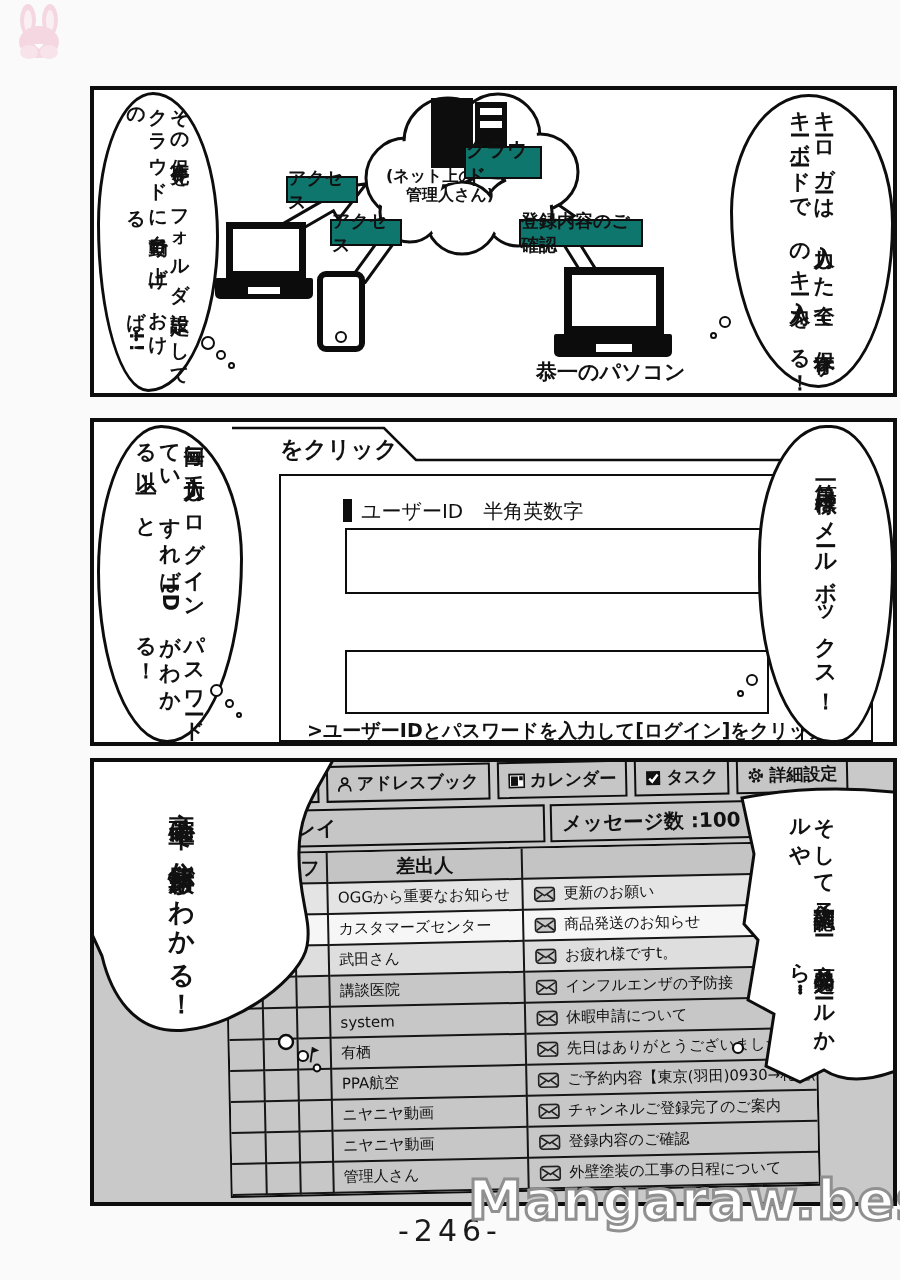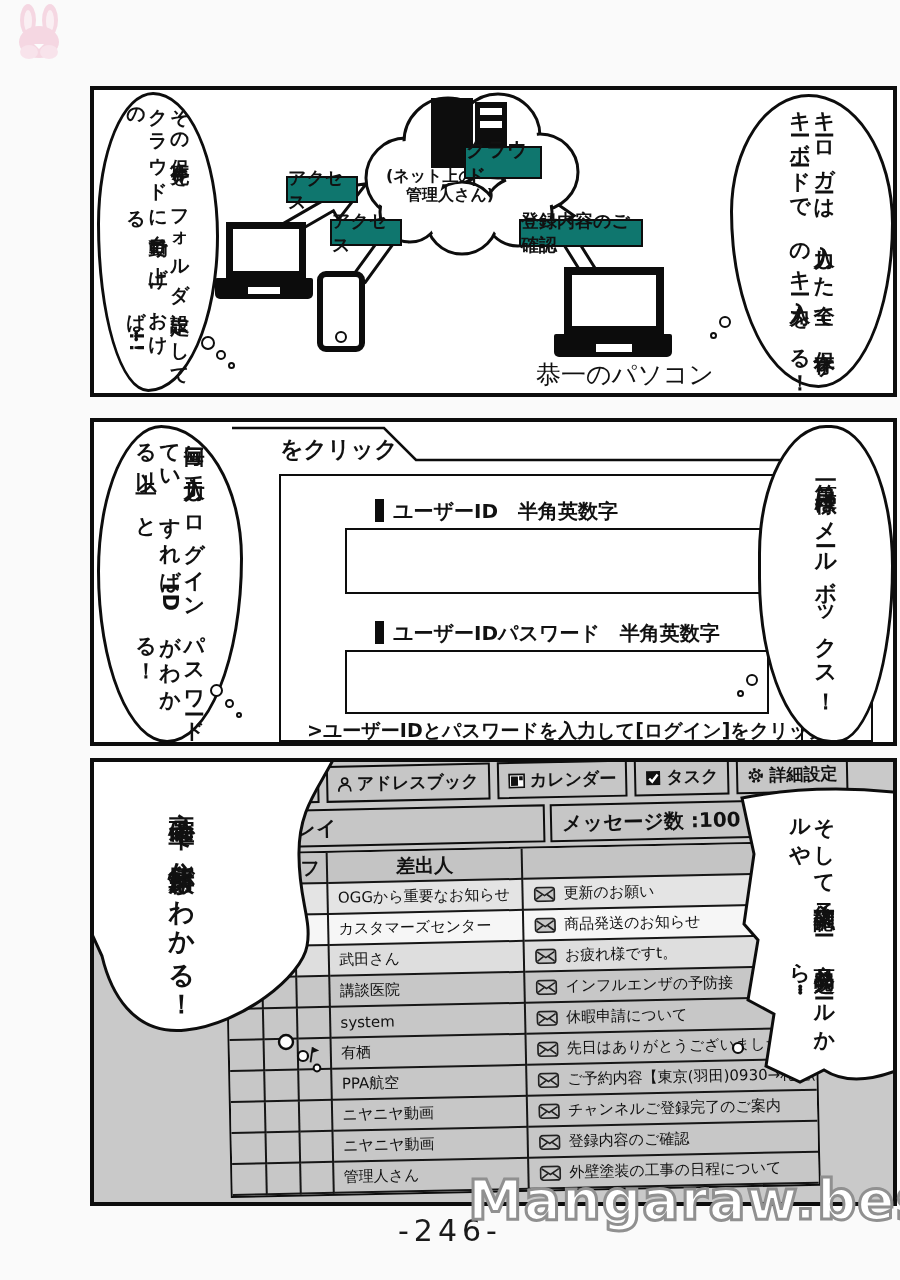--- a/index.html
+++ b/index.html
@@ -12,21 +12,21 @@
   .bubble { position:absolute; background:#fff; border:3px solid #0d0d0d; z-index:5; }
   .dot { position:absolute; background:#fff; border:2px solid #0d0d0d; border-radius:50%; z-index:6; }
   .labelbox { position:absolute; background:#0f766e; border:2px solid #0d0d0d; font-weight:bold; display:flex; align-items:center; justify-content:center; z-index:3; }
   
   .lt-screen { position:absolute; background:#fff; border:7px solid #0c0c0c; z-index:2; }
   .lt-base { position:absolute; background:#0c0c0c; border-radius:2px 2px 5px 5px; z-index:2; }
   .lt-slot { position:absolute; background:#fff; }
   .phone { position:absolute; background:#fff; border:6px solid #0c0c0c; border-radius:9px; z-index:2; }
   .phone-btn { position:absolute; width:12px; height:12px; border:2px solid #0c0c0c; border-radius:50%; left:50%; transform:translateX(-50%); bottom:3px; }
   
-  .field-label { position:absolute; font-weight:bold; font-size:20px; white-space:nowrap;margin-left:32px; }
+  .field-label { position:absolute; font-weight:normal; font-size:20px; white-space:nowrap; }
   .field-label .marker { display:inline-block; width:9px; height:23px; background:#0d0d0d; margin-right:9px; vertical-align:-4px; }
   .input-box { position:absolute; background:#fff; border:2.5px solid #0d0d0d; }
   
   .mail-ui { position:absolute; left:137px; top:6px; width:590px; height:437px; transform:rotate(-1.2deg); transform-origin:0 100%; z-index:2; }
   .tabbar { position:absolute; left:0; top:0; display:flex; gap:7px; }
   .tab { height:37px; border:2.5px solid #0d0d0d; background:#c6c6c6; display:flex; align-items:center; gap:5px; padding:0 9px; font-weight:bold; font-size:17px; white-space:nowrap; }
   .barrow { position:absolute; left:0; top:43px; width:590px; display:flex; gap:5px; }
   .barbox { height:38px; border:2.5px solid #0d0d0d; background:#c6c6c6; display:flex; align-items:center; padding:0 10px; font-weight:bold; font-size:20px; white-space:nowrap; overflow:hidden; }
   .mtable { position:absolute; left:0; top:85px; width:590px; border:2.5px solid #0d0d0d; }
   .mrow { display:flex; height:31px; }
@@ -124,21 +124,21 @@
   <div class="lt-base" style="left:121px;top:188px;width:98px;height:21px;">
     <div class="lt-slot" style="left:33px;top:9px;width:32px;height:7px;position:absolute;"></div>
   </div>
   <div class="phone" style="left:223px;top:181px;width:48px;height:81px;">
     <div class="phone-btn"></div>
   </div>
   <div class="lt-screen" style="left:470px;top:177px;width:100px;height:67px;border-width:8px;"></div>
   <div class="lt-base" style="left:460px;top:244px;width:118px;height:23px;">
     <div class="lt-slot" style="left:42px;top:10px;width:36px;height:8px;position:absolute;"></div>
   </div>
-  <div class="abs" style="left:442px;top:268px;font-size:25px;font-weight:normal;z-index:2;">恭一のパソコン</div>
+  <div class="abs" style="left:442px;top:268px;font-size:21px;font-weight:bold;z-index:2;">恭一のパソコン</div>
 
   <div class="bubble vtext" style="left:3px;top:2px;width:122px;height:300px;border-radius:46% 54% 58% 42%/44% 48% 52% 56%;font-size:19px;">
     <div class="vline">その保存先をクラウドの</div>
     <div class="vline">フォルダに自動で上げる</div>
     <div class="vline">設定にしておけば・・・!!</div>
   </div>
   <div class="dot" style="left:107px;top:246px;width:14px;height:14px;"></div>
   <div class="dot" style="left:122px;top:260px;width:10px;height:10px;"></div>
   <div class="dot" style="left:134px;top:272px;width:7px;height:7px;"></div>
 
@@ -157,23 +157,20 @@
     <polyline points="138,6 290,6 322,38 775,38" fill="none" stroke="#0d0d0d" stroke-width="2.6"></polyline>
   </svg>
   <div class="abs" style="left:186px;top:12px;font-size:23px;font-weight:bold;z-index:2;">をクリック</div>
 
   <div class="abs" style="left:185px;top:52px;width:594px;height:268px;border:2.6px solid #0d0d0d;background:#fff;z-index:1;">
     <div class="field-label" style="left:62px;top:22px;">
       <span class="marker"></span><span>ユーザーID　半角英数字</span>
     </div>
     <div class="input-box" style="left:64px;top:52px;width:424px;height:66px;"></div>
 
-    <div class="field-label" style="left:62px;top:144px;">
-      <span class="marker"></span><span>ユーザーIDパスワード　半角英数字</span>
-    </div>
     <div class="input-box" style="left:64px;top:174px;width:424px;height:64px;"></div>
 
     <div class="abs" style="left:26px;top:242px;font-size:19px;font-weight:bold;white-space:nowrap;">&gt;ユーザーIDとパスワードを入力して[ログイン]をクリック</div>
 
     <div class="abs" style="left:520px;top:226px;width:34px;height:40px;border-left:2px solid #0d0d0d;border-top:2px solid #0d0d0d;"></div>
     <div class="abs" style="left:540px;top:232px;width:14px;height:34px;border-left:2px solid #0d0d0d;"></div>
   </div>
 
   <div class="bubble vtext" style="left:3px;top:3px;width:146px;height:318px;border-radius:44% 56% 52% 48%/46% 42% 58% 54%;font-size:21px;">
     <div class="vline">毎回　手入力している以上</div>

